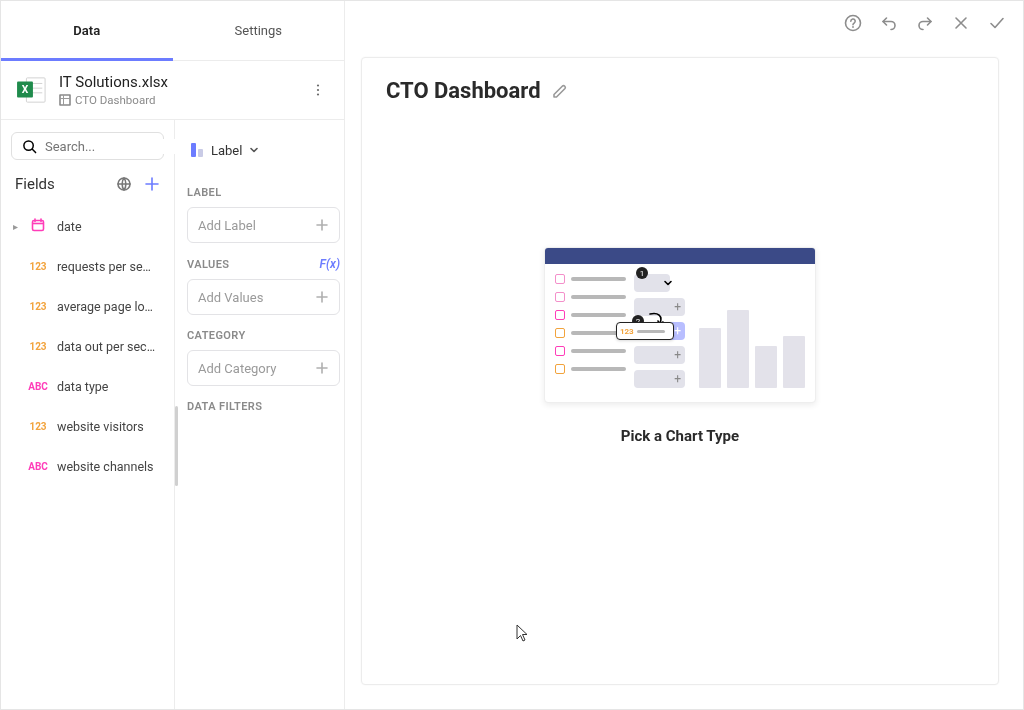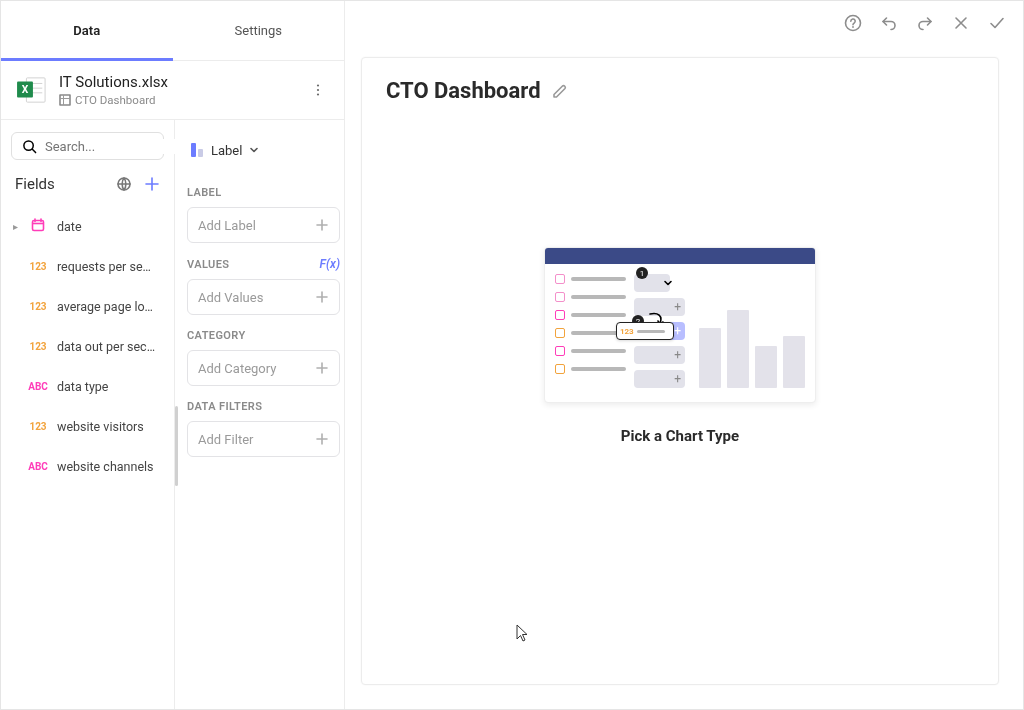--- a/index.html
+++ b/index.html
@@ -254,26 +254,20 @@
             <svg class="plus" width="14" height="14" viewBox="0 0 14 14">
                 <path d="M7 2 V12 M2 7 H12" class="stroke"></path>
               </svg>
           </div>
         </div>
 
         <div class="bucket">
           <div class="bucketHead">
               <span class="bLbl">DATA FILTERS</span>
             </div>
-          <div class="dropTarget">
-            <span class="ph">Add Filter</span>
-            <svg class="plus" width="14" height="14" viewBox="0 0 14 14">
-                <path d="M7 2 V12 M2 7 H12" class="stroke"></path>
-              </svg>
-          </div>
         </div>
         <div class="colScrollHint"></div>
       </div>
     </div>
   </div>
 
   <div class="right">
     <div class="topActions">
       <div class="aBtn">
         <svg width="18" height="18" viewBox="0 0 18 18">

